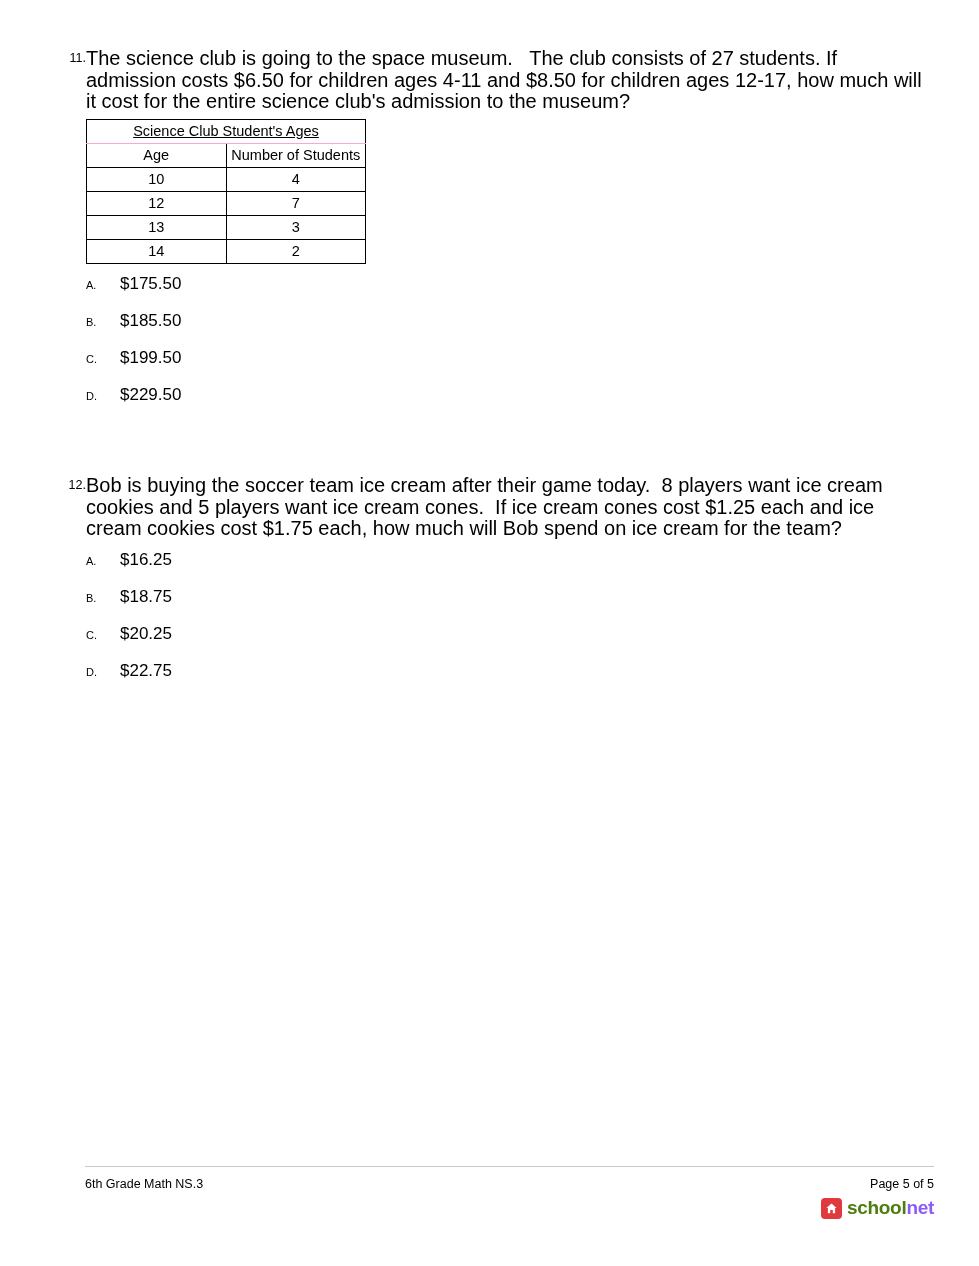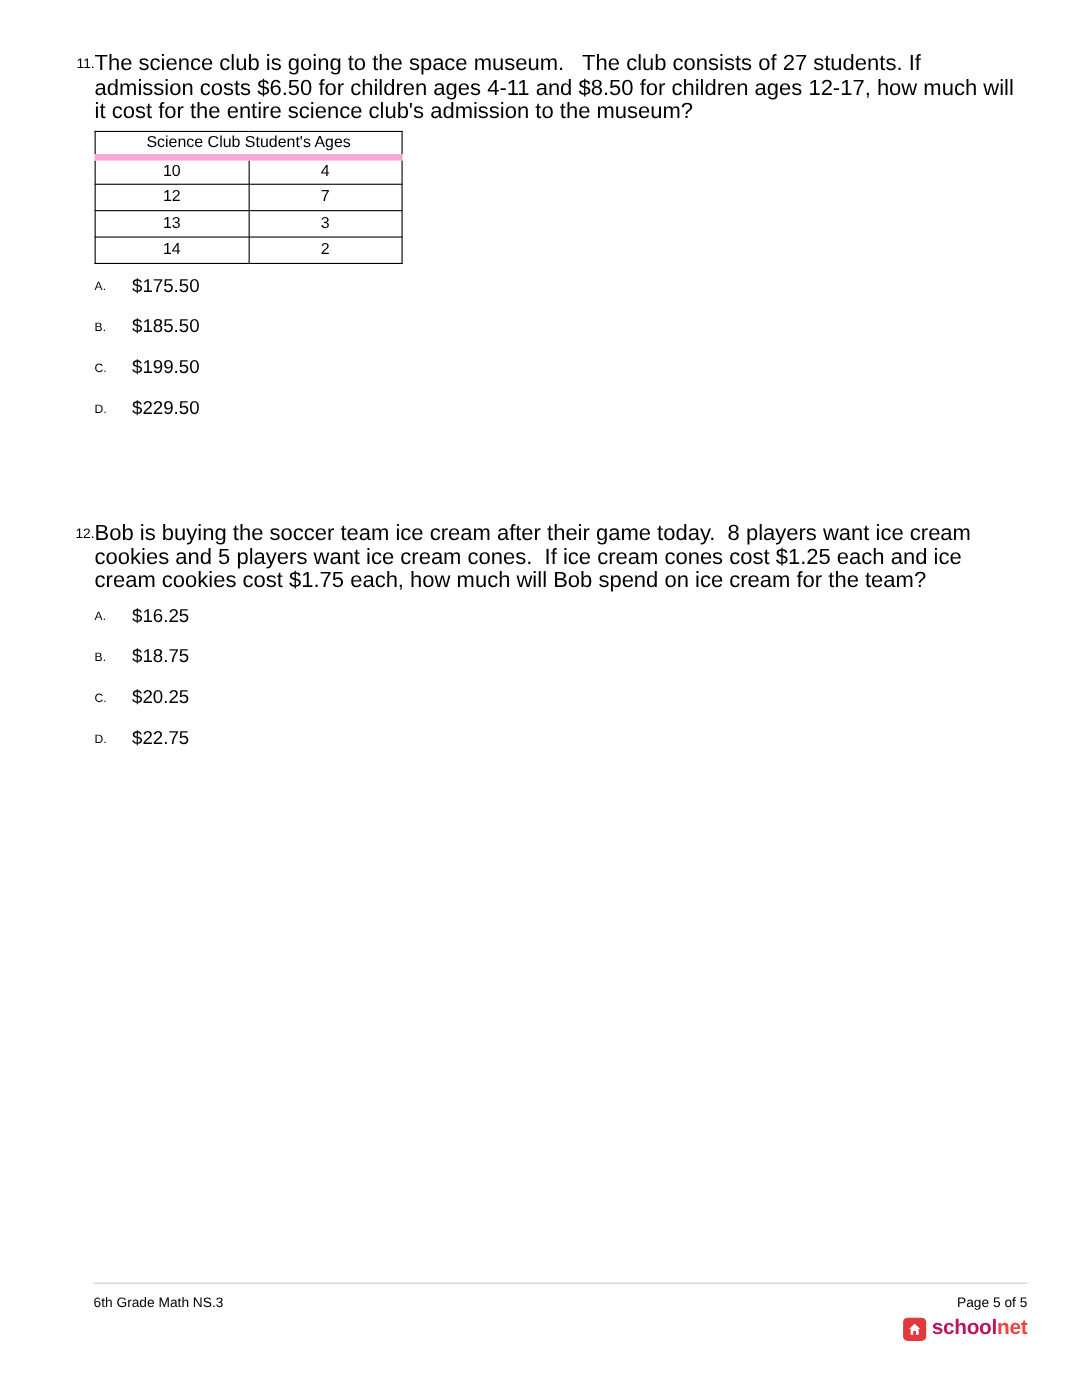--- a/index.html
+++ b/index.html
@@ -60,21 +60,22 @@
     border: 1px solid #000000;
     font-size: 14.5px;
     font-weight: normal;
     text-align: center;
     height: 24px;
     padding: 1px 4px;
   }
   .data-table .col-age { width: 55px; }
   .data-table .col-count { width: 225px; }
   .data-table .tbl-title {
-    border-bottom: 6px solid #f9a8d4;
+    border-bottom: 1px solid #f9a8d4;
+    text-decoration: underline;
   }
 
   
   .choices {
     margin-top: 10px;
   }
   .choice {
     position: relative;
     height: 37px;
     padding-left: 34px;
@@ -130,37 +131,41 @@
     display: inline-flex;
     align-items: center;
     justify-content: center;
   }
   .brand-mark svg { display: block; }
   .brand-text {
     font-size: 19px;
     font-weight: bold;
     letter-spacing: -0.3px;
   }
-  .brand-school { color: #be185d; }
-  .brand-net { color: #ef4444; }
+  .brand-school { color: #4d7c0f; }
+  .brand-net { color: #8b5cf6; }
 </style>
 </head>
 <body>
 
 <div class="page">
 
   <div class="question" id="q11">
     <div class="q-number">11.</div>
     <div class="q-body">
       <p class="q-stem">The science club is going to the space museum.   The club consists of 27 students. If admission costs $6.50 for children ages 4-11 and $8.50 for children ages 12-17, how much will it cost for the entire science club's admission to the museum?</p>
 
       <table class="data-table">
         <tbody>
           <tr>
             <td class="tbl-title" colspan="2">Science Club Student's Ages</td>
+          </tr>
+          <tr>
+            <th class="col-age">Age</th>
+            <th class="col-count">Number of Students</th>
           </tr>
           <tr>
             <td>10</td>
             <td>4</td>
           </tr>
           <tr>
             <td>12</td>
             <td>7</td>
           </tr>
           <tr>

